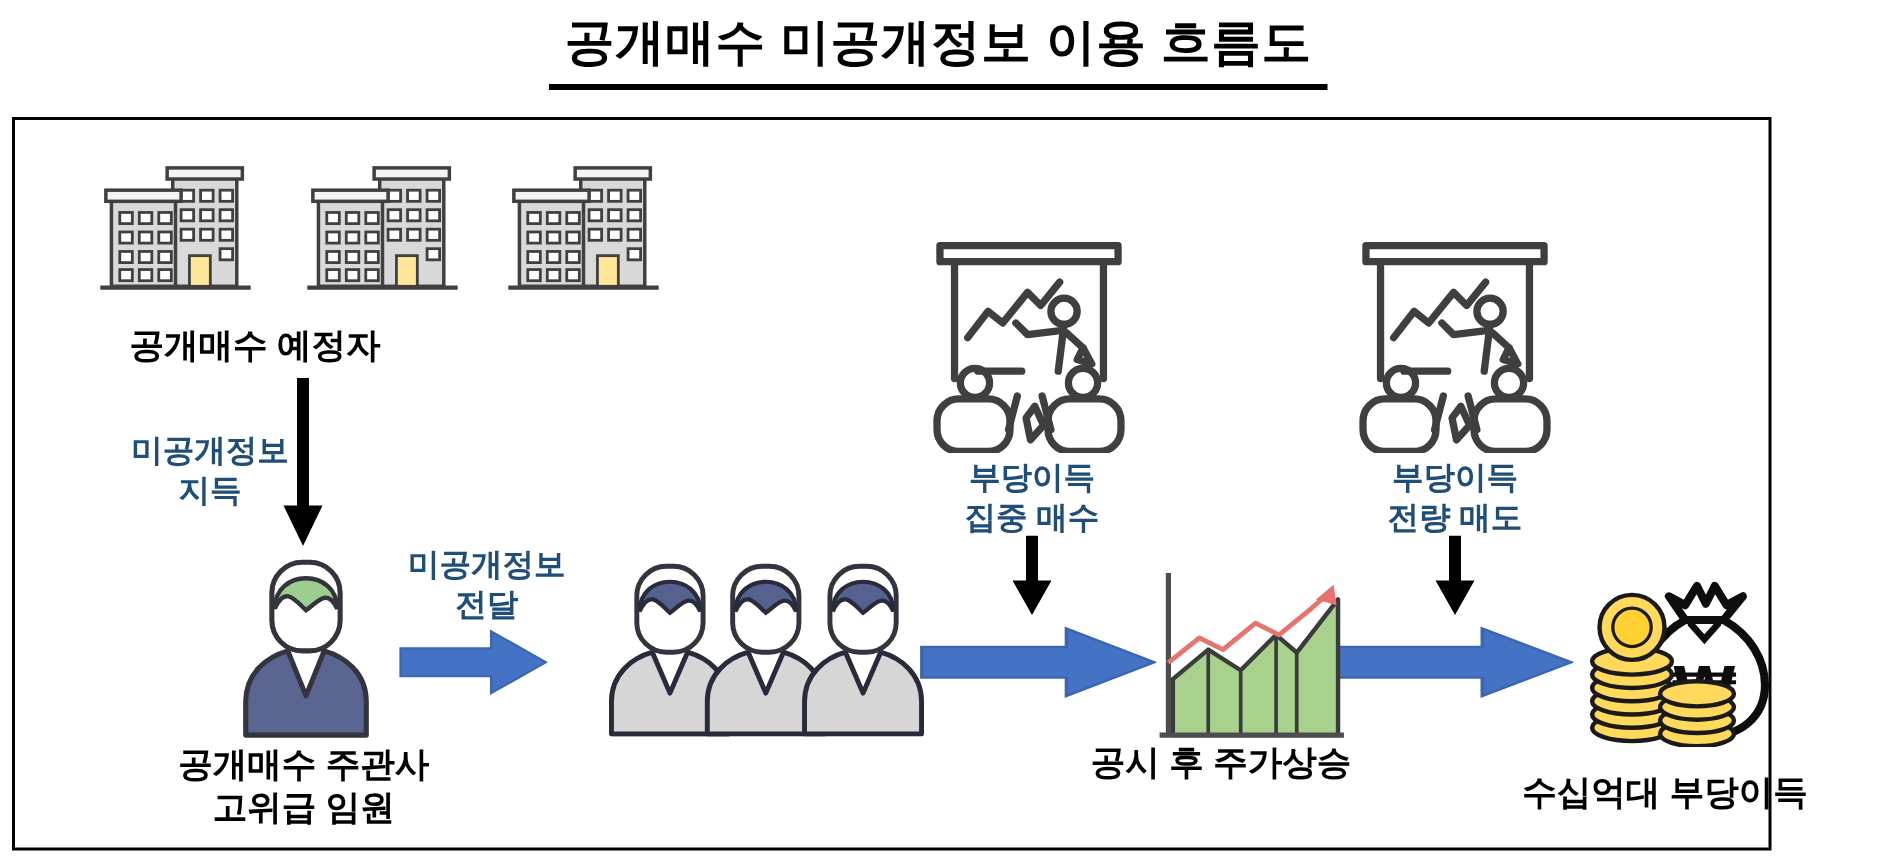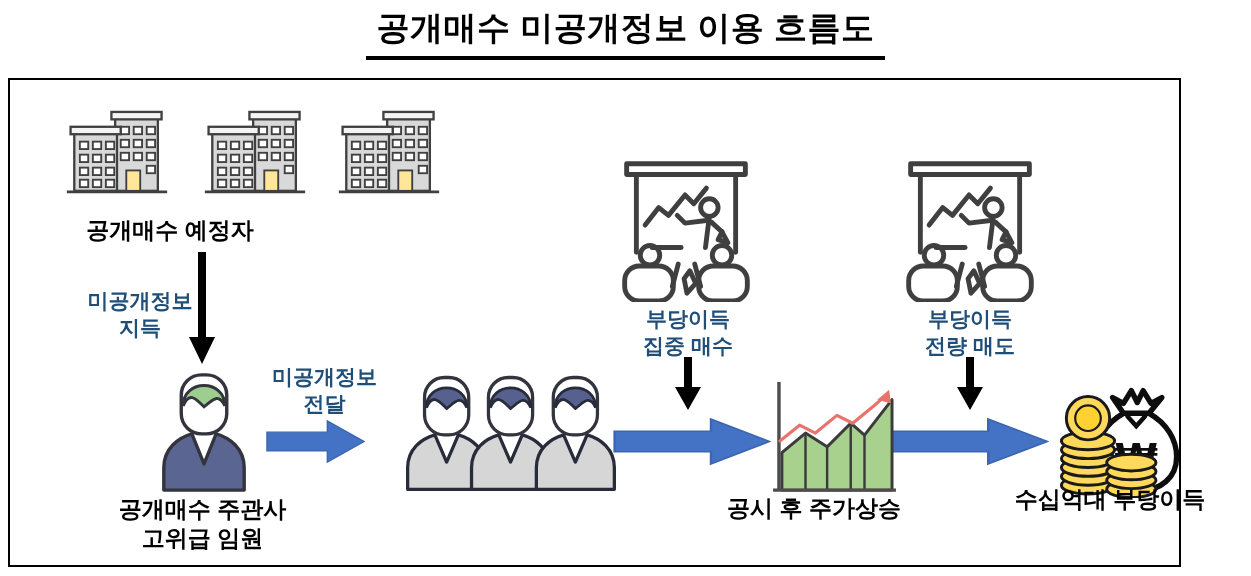--- a/index.html
+++ b/index.html
@@ -217,15 +217,15 @@
 
   <svg class="abs" style="left:887px;top:74px" width="146" height="148" viewBox="0 0 150 152">
       <use href="#sym-presentation"></use>
     </svg>
   <div class="lbl lbl-blue" style="left:875px;top:226px;width:170px">부당이득
 전량 매도</div>
 
   <svg class="abs" style="left:1044px;top:288px" width="134" height="130" viewBox="0 0 135 132">
       <use href="#sym-money"></use>
     </svg>
-  <div class="lbl lbl-black" style="left:980px;top:405px;width:240px">수십억대 부당이득</div>
+  <div class="lbl lbl-black" style="left:980px;top:434px;width:240px">수십억대 부당이득</div>
 
 </div>
 
 </body></html>

